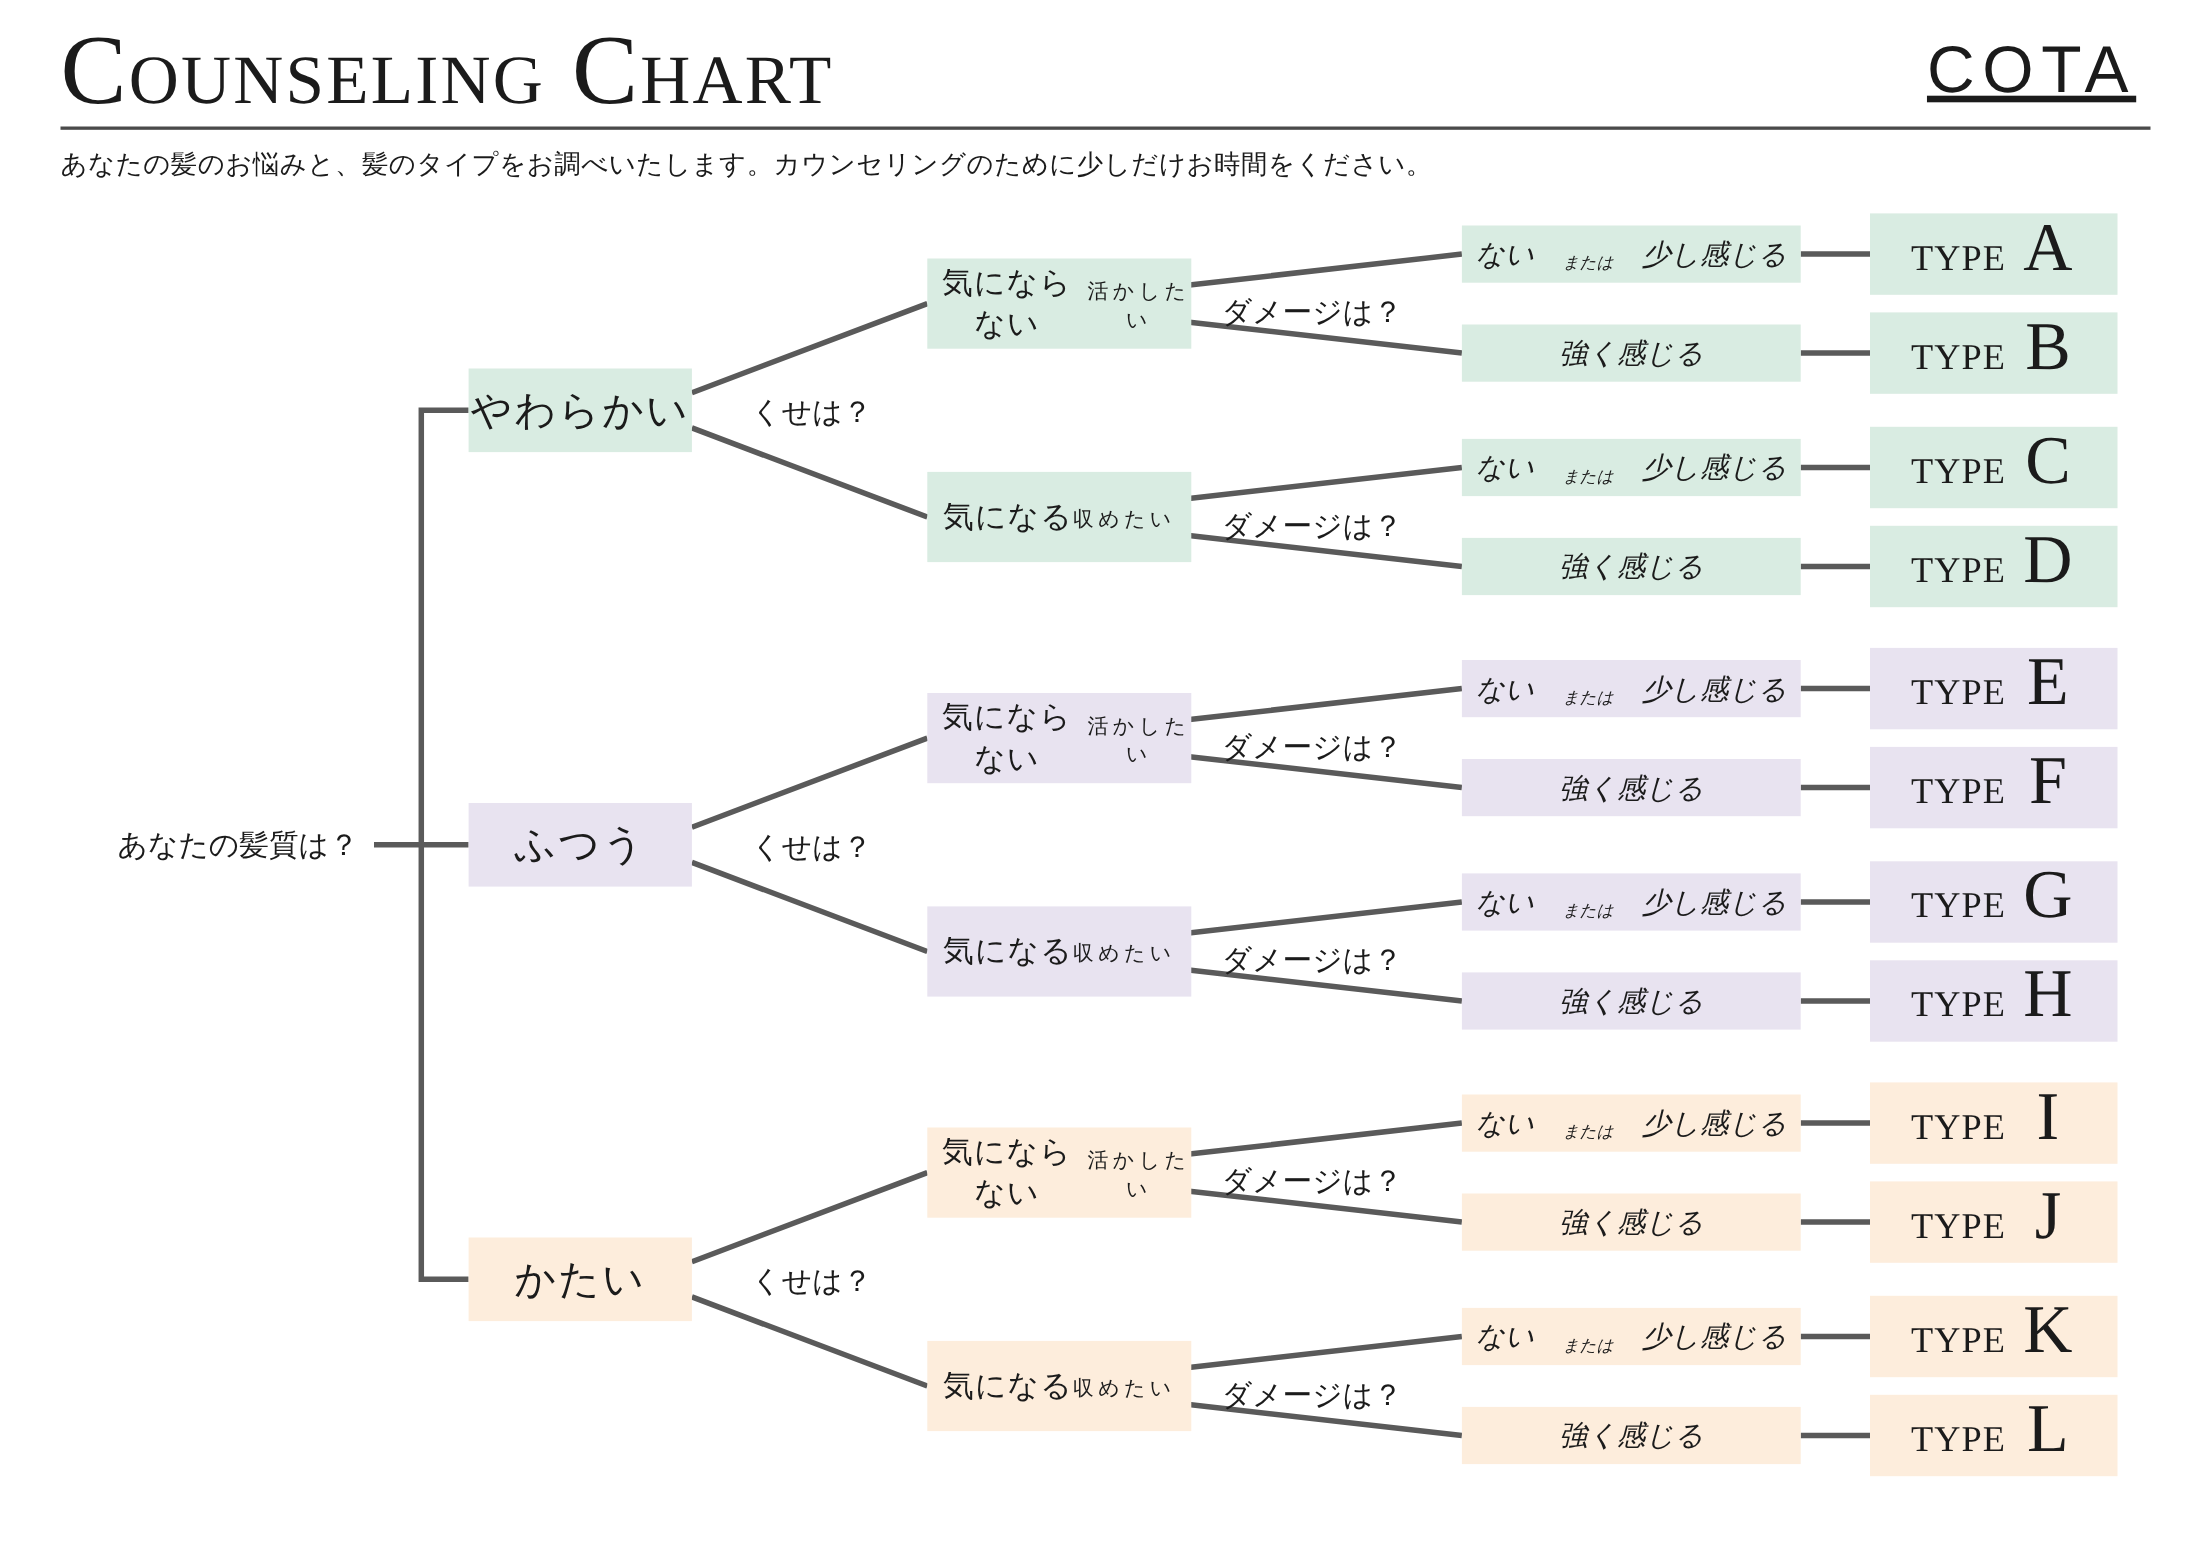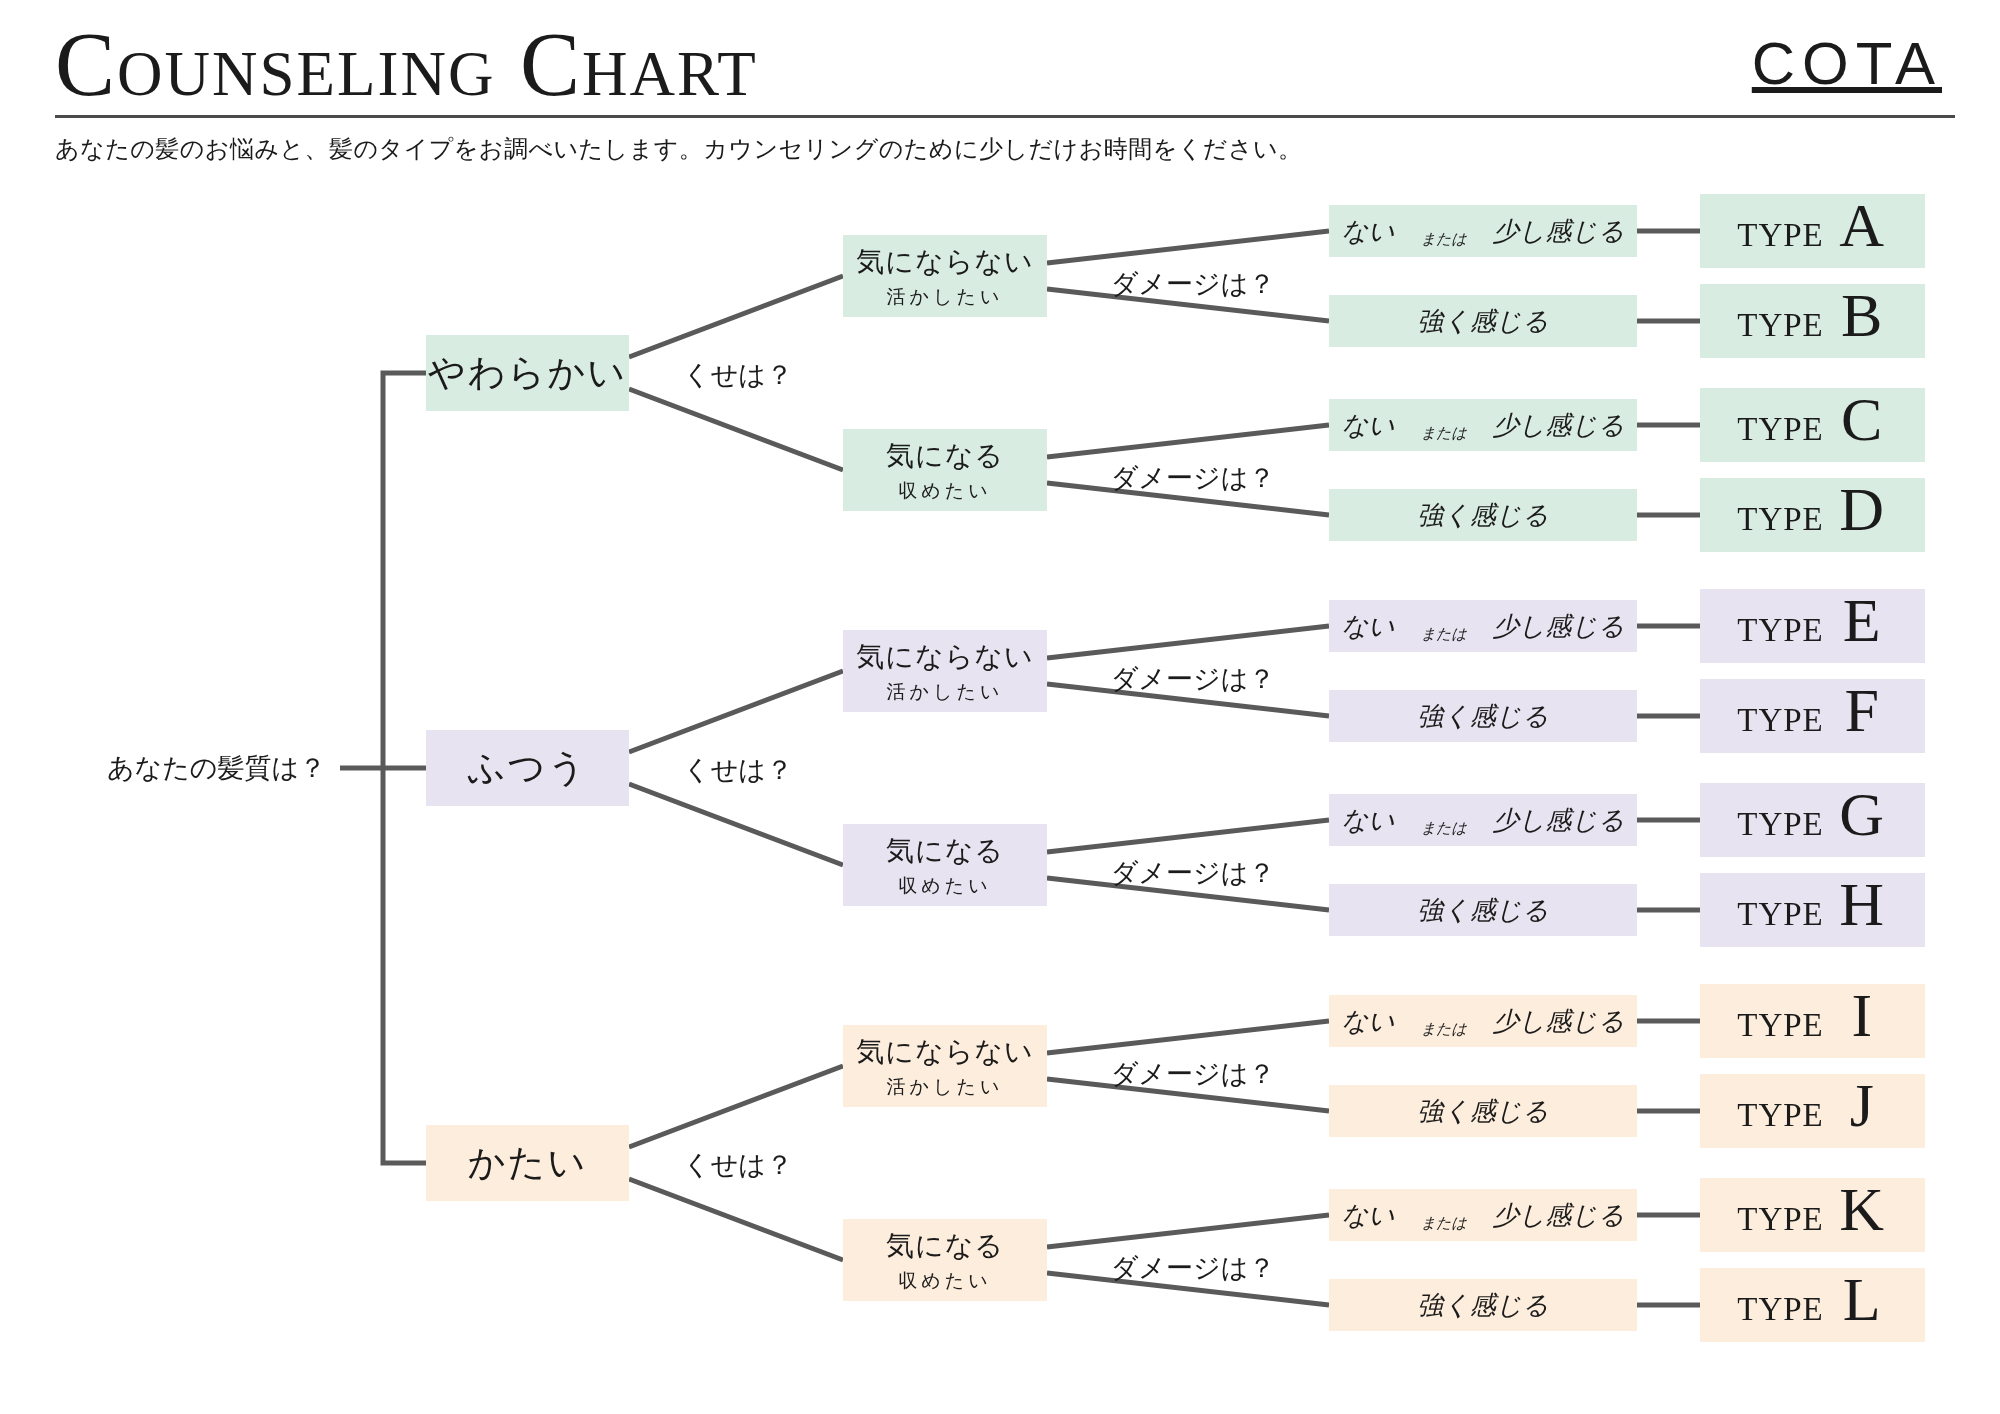--- a/index.html
+++ b/index.html
@@ -19,21 +19,21 @@
     font-weight:300;letter-spacing:7px;text-decoration:underline;
   }
   .rule{left:55px;top:115px;width:1900px;height:0;border-top:3px solid #4a4a4a;}
   .subtitle{left:55px;top:133px;font-size:24px;letter-spacing:0.5px;}
   
   .node{display:flex;align-items:center;justify-content:center;text-align:center;z-index:2;}
   .c-green{background:#d9ece2;}
   .c-purple{background:#e8e3f0;}
   .c-orange{background:#fdeddc;}
   .l1{left:426px;width:203px;height:76px;font-size:37px;letter-spacing:2px;}
-  .l2{left:843px;width:204px;height:82px;flex-direction:column;}
+  .l2{left:843px;width:240px;height:82px;}
   .l2 .main{font-size:28px;letter-spacing:1px;}
   .l2 .sub{font-size:19px;letter-spacing:4px;margin-top:3px;}
   .leaf{left:1329px;width:308px;height:52px;font-size:26px;font-style:italic;}
   .leaf .small{font-size:15px;margin:0 26px;position:relative;top:8px;}
   .typebox{left:1700px;width:225px;height:74px;display:flex;align-items:baseline;justify-content:center;z-index:2;}
   .typebox .tword{font-size:33px;letter-spacing:1px;}
   .typebox .tletter{font-size:62px;line-height:1;width:52px;text-align:center;margin-left:12px;display:inline-block;}
   .qlabel{font-size:27px;z-index:2;text-align:center;}
   .qcurl{left:653px;width:170px;font-family:Liberation Mono, monospace;}
   .qdmg{left:1088px;width:210px;}

